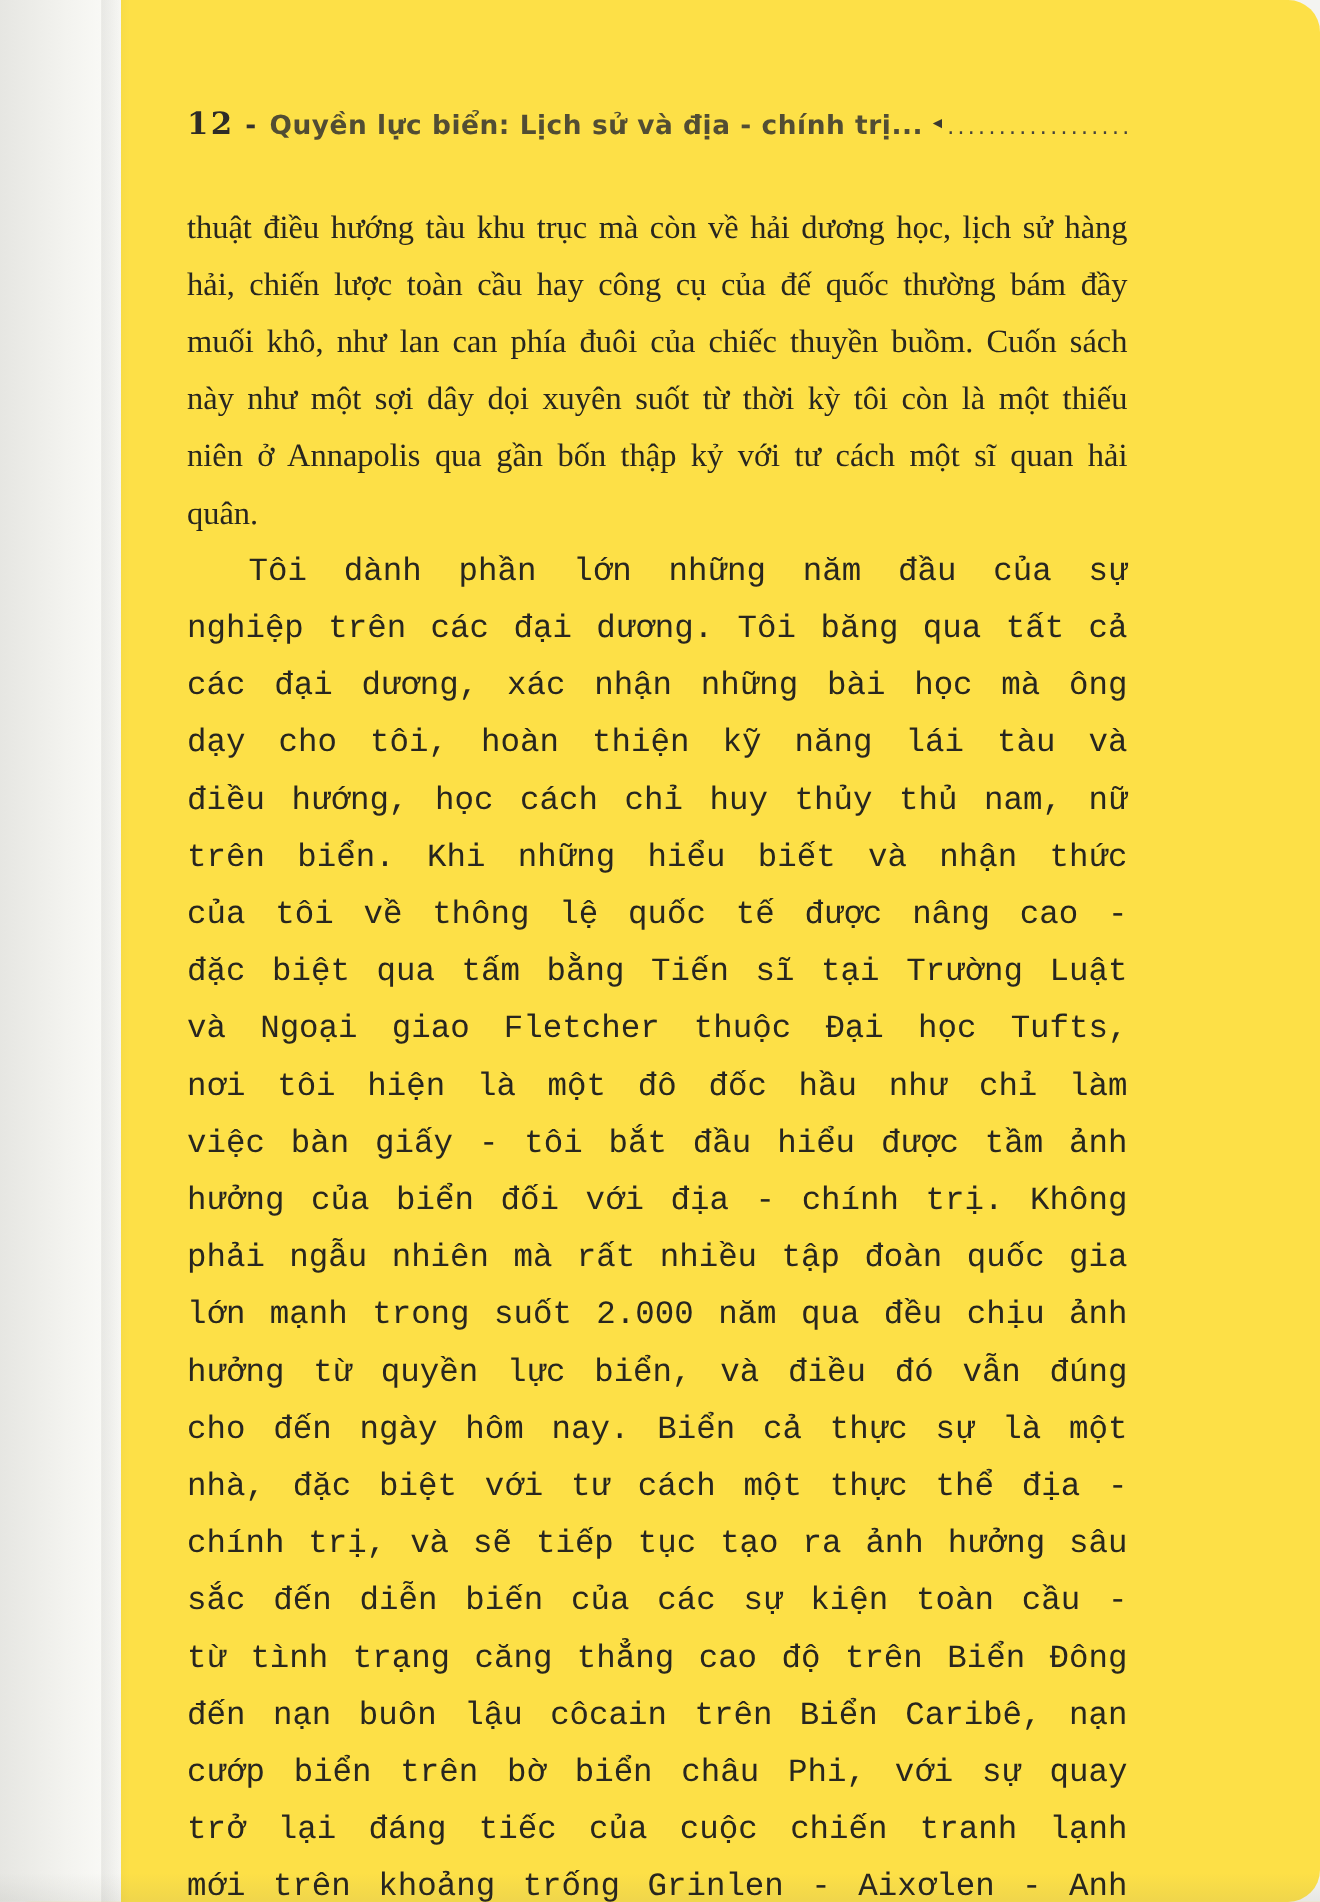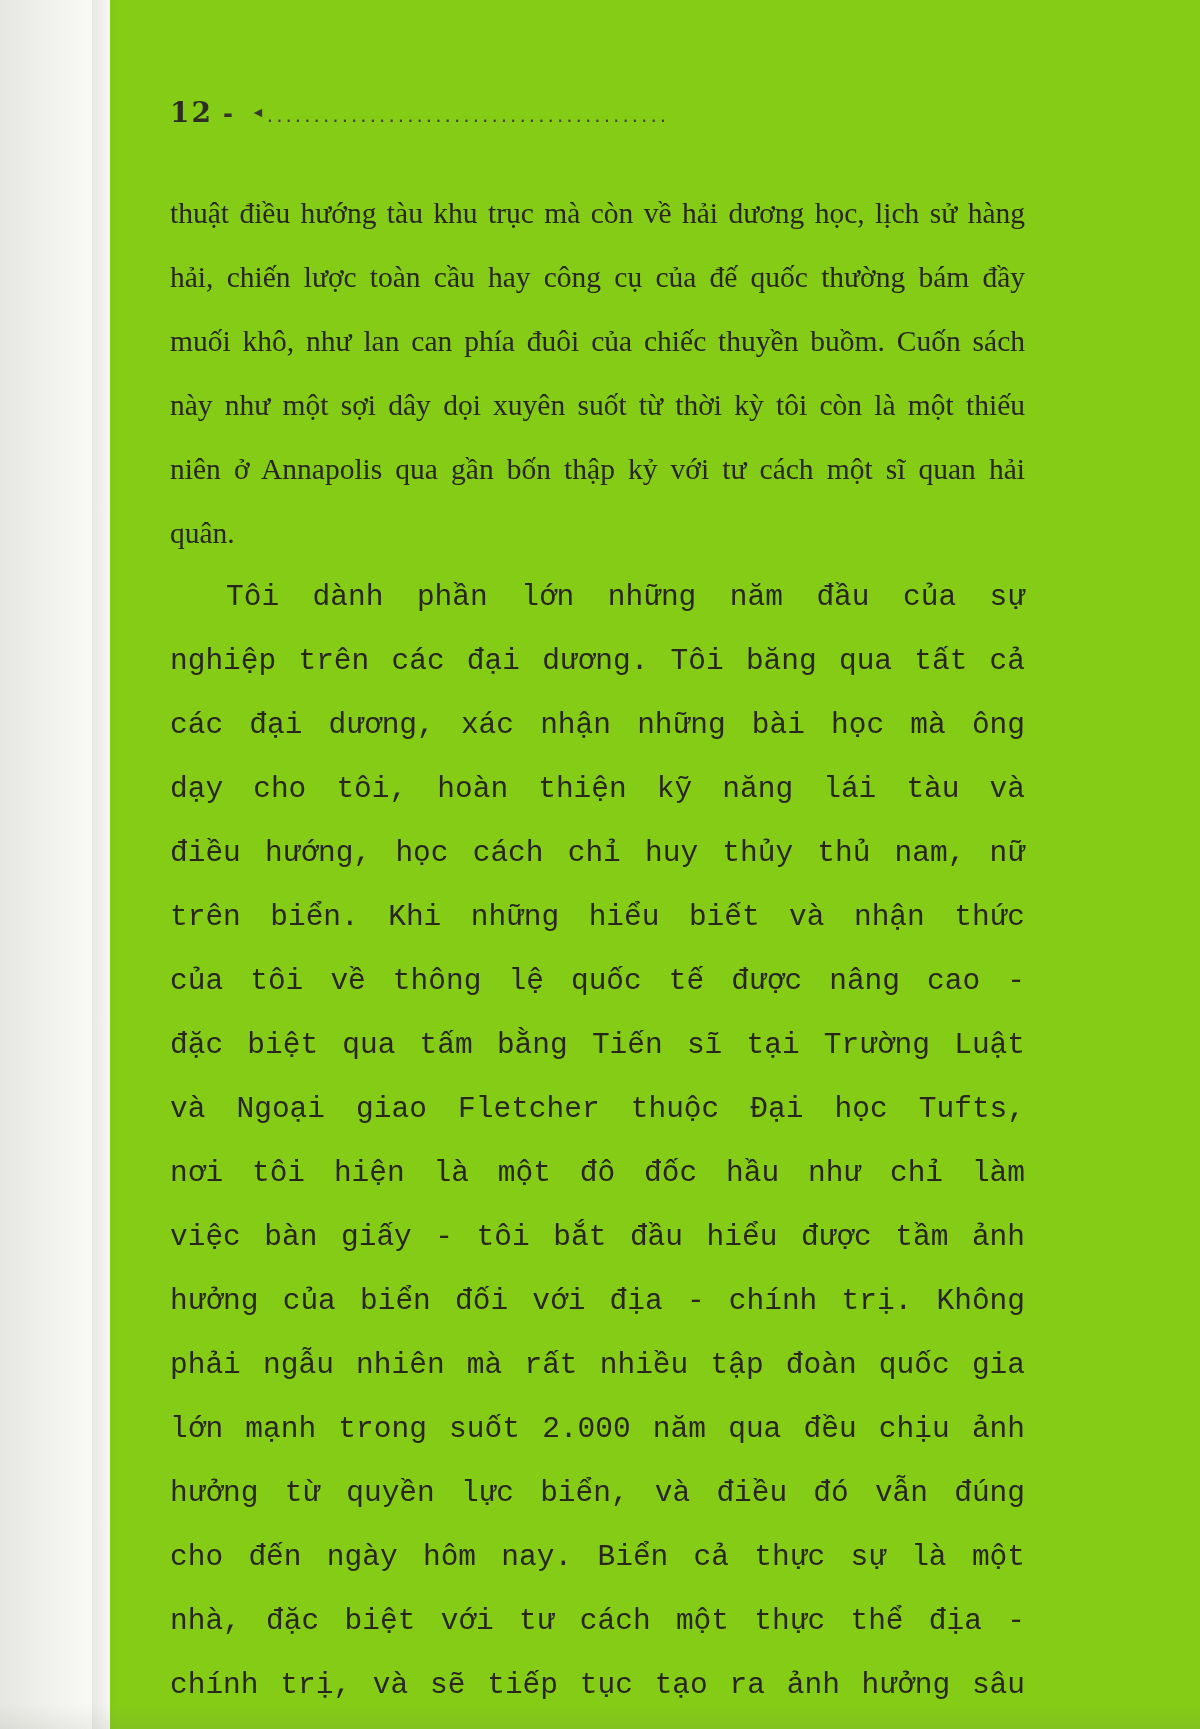--- a/index.html
+++ b/index.html
@@ -8,21 +8,22 @@
     width: 1200px;
     height: 1729px;
     background: #f4f4f1;
     position: relative;
     overflow: hidden;
     font-family: "Liberation Serif", serif;
   }
   .scan-page {
     position: absolute;
     inset: 0;
-    background: #84cc16;
+    background: #fde047;
+    border-radius: 29px;
   }
   
   .scan-shadow-left {
     position: absolute;
     top: 0; bottom: 0; left: 0;
     width: 110px;
     background: linear-gradient(to right, #e6e6e2 0%, #f3f3ef 55%, #fcfcf9 100%);
     pointer-events: none;
   }
   .scan-crease {
@@ -86,21 +87,21 @@
     overflow: hidden;
     font-family: "DejaVu Sans", sans-serif;
     font-size: 20px;
     letter-spacing: 3px;
     color: #45433c;
   }
   .body-text p {
     margin: 0;
     font-family: "Liberation Serif", serif;
     font-size: 29.5px;
-    line-height: 64px;
+    line-height: 52px;
     text-align: justify;
     word-spacing: 3px;
     color: #28261f;
   }
   .body-text p.indent {
     text-indent: 56px;
     font-family: Liberation Mono, monospace;
   }
 </style>
 </head>
@@ -109,20 +110,21 @@
 <div class="scan-page">
   <div class="scan-shadow-left"></div>
   <div class="scan-crease"></div>
   <div class="scan-shadow-bottom"></div>
 
   <div class="content">
 
     <div class="header">
       <span class="page-num">12</span>
       <span class="sep">-</span>
+      <span class="book-title">Quyền lực biển: Lịch sử và địa - chính trị...</span>
       <span class="arrow">◄</span>
       <span class="dots">...........................................</span>
     </div>
 
     <div class="body-text">
       <p class="para">thuật điều hướng tàu khu trục mà còn về hải dương học, lịch sử hàng hải, chiến lược toàn cầu hay công cụ của đế quốc thường bám đầy muối khô, như lan can phía đuôi của chiếc thuyền buồm. Cuốn sách này như một sợi dây dọi xuyên suốt từ thời kỳ tôi còn là một thiếu niên ở Annapolis qua gần bốn thập kỷ với tư cách một sĩ quan hải quân.</p>
       <p class="para indent">Tôi dành phần lớn những năm đầu của sự nghiệp trên các đại dương. Tôi băng qua tất cả các đại dương, xác nhận những bài học mà ông dạy cho tôi, hoàn thiện kỹ năng lái tàu và điều hướng, học cách chỉ huy thủy thủ nam, nữ trên biển. Khi những hiểu biết và nhận thức của tôi về thông lệ quốc tế được nâng cao - đặc biệt qua tấm bằng Tiến sĩ tại Trường Luật và Ngoại giao Fletcher thuộc Đại học Tufts, nơi tôi hiện là một đô đốc hầu như chỉ làm việc bàn giấy - tôi bắt đầu hiểu được tầm ảnh hưởng của biển đối với địa - chính trị. Không phải ngẫu nhiên mà rất nhiều tập đoàn quốc gia lớn mạnh trong suốt 2.000 năm qua đều chịu ảnh hưởng từ quyền lực biển, và điều đó vẫn đúng cho đến ngày hôm nay. Biển cả thực sự là một nhà, đặc biệt với tư cách một thực thể địa - chính trị, và sẽ tiếp tục tạo ra ảnh hưởng sâu sắc đến diễn biến của các sự kiện toàn cầu - từ tình trạng căng thẳng cao độ trên Biển Đông đến nạn buôn lậu côcain trên Biển Caribê, nạn cướp biển trên bờ biển châu Phi, với sự quay trở lại đáng tiếc của cuộc chiến tranh lạnh mới trên khoảng trống Grinlen - Aixơlen - Anh ở Bắc Đại Tây Dương. Một số nhà quan sát có thể không quan tâm đến địa - chính trị của đại dương, nhưng chúng sẽ là một phần trong chính sách và lựa chọn của chúng ta</p>
     </div>
 
   </div>

